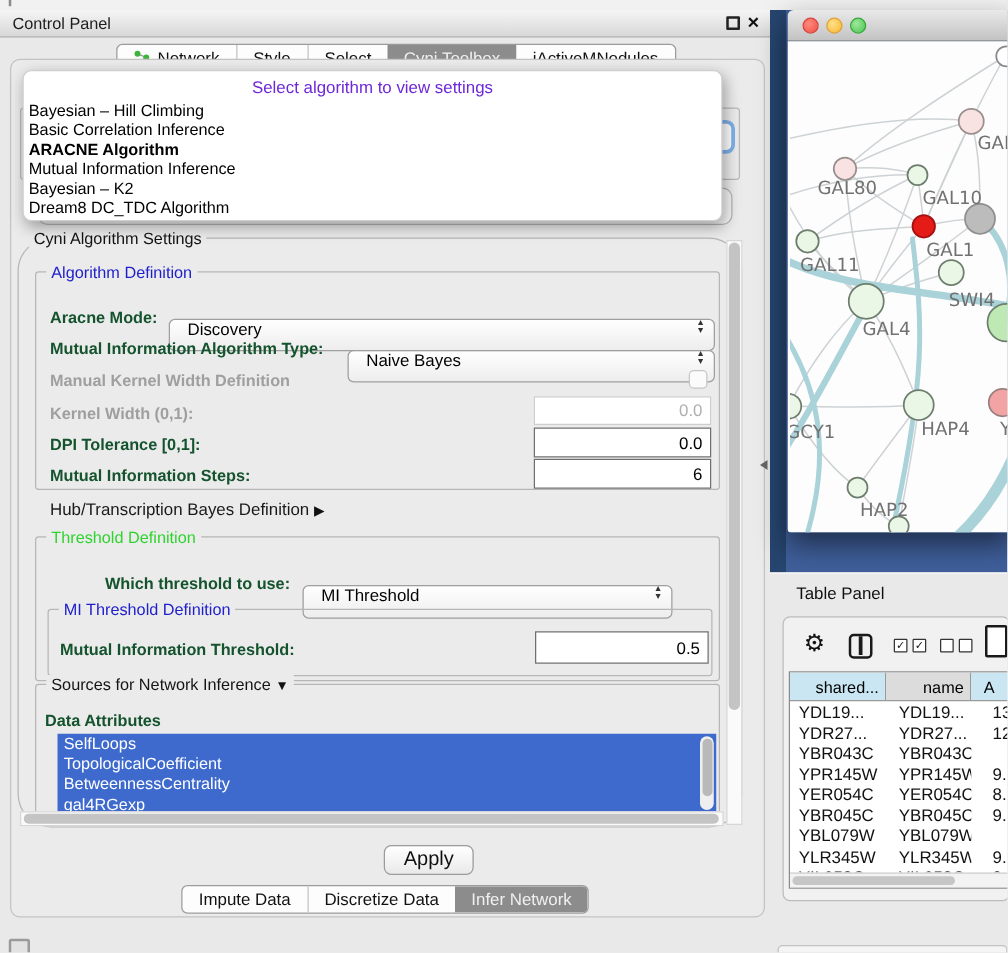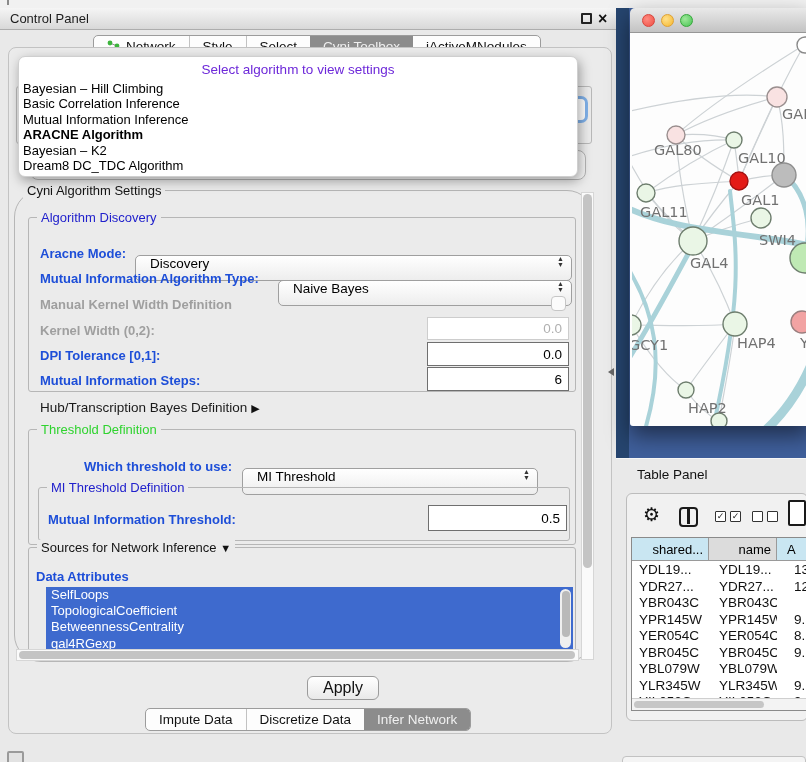--- a/index.html
+++ b/index.html
@@ -45,21 +45,21 @@
   .dd-item { font-size:13px; line-height:15.4px; padding-left:4px; color:#000; white-space:nowrap; }
   .dd-item.sel { font-weight:bold; }
 
   
   .grp { position:absolute; border:1px solid #b6b6b6; border-radius:3px; }
   .grp-title { position:absolute; top:-8px; left:8px; background:#ebebeb; padding:0 4px;
                font-size:13px; color:#141414; white-space:nowrap; }
   .grp-title.blue { color:#2121cc; }
   .grp-title.green { color:#2fd32f; }
 
-  .lbl { position:absolute; font-size:13px; font-weight:bold; color:#1d4ed8; white-space:nowrap; }
+  .lbl { position:absolute; font-size:13px; font-weight:bold; color:#14532d; white-space:nowrap; }
   .lbl.dis { color:#9f9f9f; }
   .lbl.plain { font-weight:normal; color:#1a1a1a; }
 
   
   .combo { position:absolute; background:linear-gradient(#ffffff,#ededed); border:1px solid #9f9f9f;
            border-radius:5px; display:flex; align-items:flex-start;margin-top:16px; }
   .combo-text { flex:1; padding-left:14px; font-size:13.5px; color:#000; white-space:nowrap; overflow:hidden; }
   .combo-arrows { width:18px; display:flex; flex-direction:column; align-items:center; color:#333;
                   font-size:7px; line-height:6px; padding-right:3px; }
 
@@ -196,51 +196,51 @@
 
   <div class="ghost-group" style="left:16px; top:86px; width:576px; height:58px;"></div>
   <div class="ghost-combo"></div>
   <div class="ghost-field"></div>
 
   <div class="popup">
     <div class="popup-hint">Select algorithm to view settings</div>
     <div>
         <div class="dd-item">Bayesian – Hill Climbing</div>
         <div class="dd-item">Basic Correlation Inference</div>
+        <div class="dd-item sel">ARACNE Algorithm</div>
         <div class="dd-item">Mutual Information Inference</div>
-        <div class="dd-item sel">ARACNE Algorithm</div>
         <div class="dd-item">Bayesian – K2</div>
         <div class="dd-item">Dream8 DC_TDC Algorithm</div>
       </div>
   </div>
 
   <div class="grp" style="left:14px; top:190px; width:580px; height:472px;border-radius:27px;">
     <span class="grp-title">Cyni Algorithm Settings</span>
   </div>
 
   <div class="grp" style="left:28px; top:217px; width:548px; height:175px;">
-    <span class="grp-title blue">Algorithm Discovery</span>
+    <span class="grp-title blue">Algorithm Definition</span>
   </div>
 
   <span class="lbl" style="left:40px; top:246px;">Aracne Mode:</span>
   <div class="combo" style="left:135px; top:239px; width:437px; height:26px;">
     <span class="combo-text">Discovery</span>
     <span class="combo-arrows">▲<br>▼</span>
   </div>
 
   <span class="lbl" style="left:40px; top:271px;">Mutual Information Algorithm Type:</span>
   <div class="combo" style="left:278px; top:264px; width:294px; height:26px;">
     <span class="combo-text">Naive Bayes</span>
     <span class="combo-arrows">▲<br>▼</span>
   </div>
 
   <span class="lbl dis" style="left:40px; top:297px;">Manual Kernel Width Definition</span>
   <span class="checkbox" style="left:551px; top:296px;"></span>
 
-  <span class="lbl dis" style="left:40px; top:323px;">Kernel Width (0,2):</span>
+  <span class="lbl dis" style="left:40px; top:323px;">Kernel Width (0,1):</span>
   <input class="tfield dis" style="left: 427px; top: 317px; width: 142px; height: 23px;" readonly="" value="0.0">
 
   <span class="lbl" style="left:40px; top:348px;">DPI Tolerance [0,1]:</span>
   <input class="tfield" style="left: 427px; top: 342px; width: 142px; height: 24px;" readonly="" value="0.0">
 
   <span class="lbl" style="left:40px; top:373px;">Mutual Information Steps:</span>
   <input class="tfield" style="left: 427px; top: 367px; width: 142px; height: 24px;" readonly="" value="6">
 
   <span class="lbl plain" style="left:40px; top:400px; font-size:13.5px;">
     <span>Hub/Transcription Bayes Definition</span>

